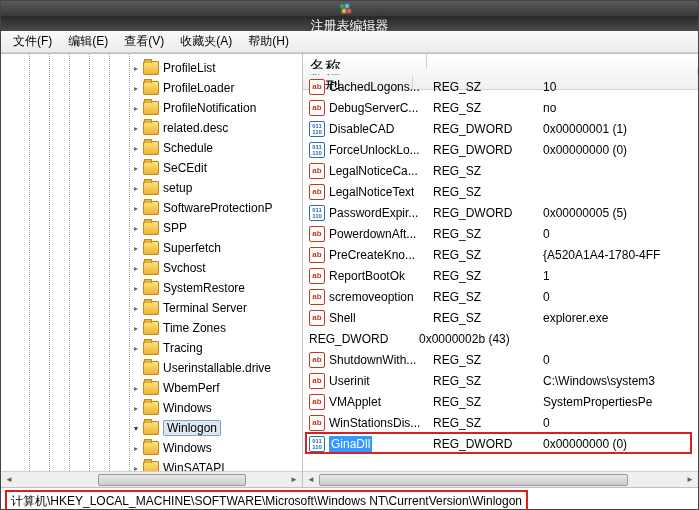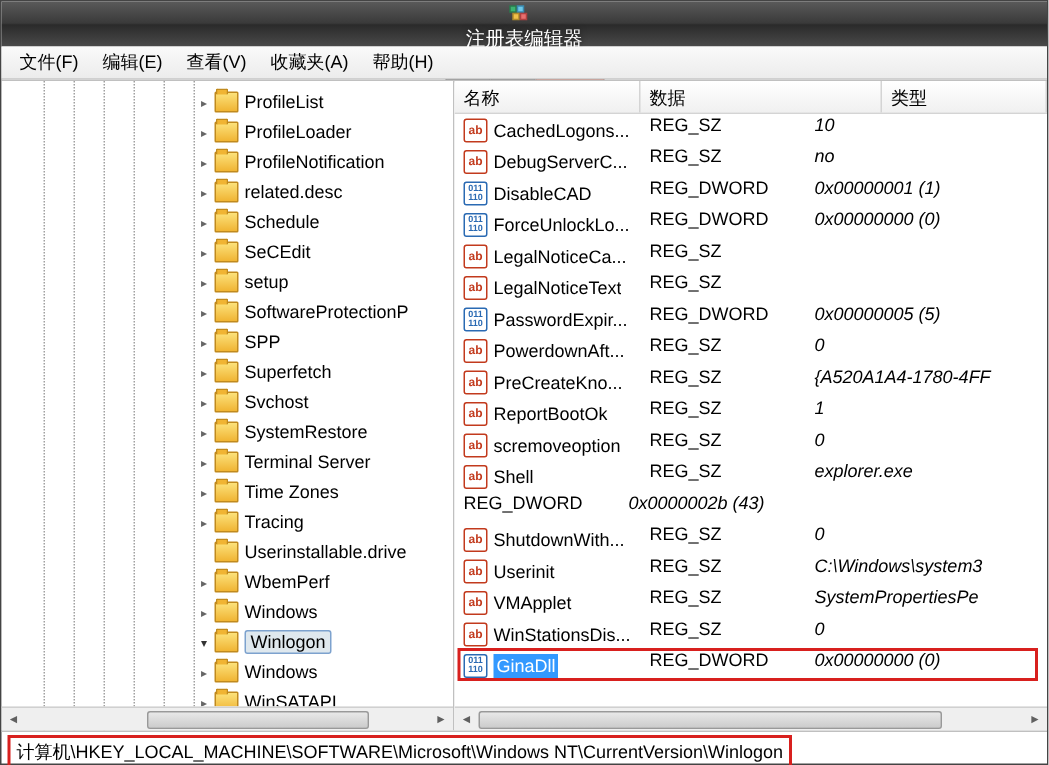--- a/index.html
+++ b/index.html
@@ -140,48 +140,49 @@
     }
     
     .list-pane {
       flex: 1;
       position: relative;
       overflow: hidden;
       background: #fff;
     }
     .list-header {
       display: flex;
-      height: 22px;
+      height: 36px;
       background: linear-gradient(to bottom, #fff, #f0f0f0);
       border-bottom: 1px solid #d4d4d4;
-      font-size: 12px;
+      font-size: 16px;
+      flex-direction: column;
     }
     .list-header .col {
       padding: 3px 6px;
       border-right: 1px solid #d4d4d4;
       overflow: hidden; white-space: nowrap;
     }
     .col-name { width: 124px; }
     .col-type { width: 110px; }
     .col-data { flex: 1; }
     
     .list-body {
       position: absolute; top: 22px; left: 0; right: 0; bottom: 16px;
       overflow: hidden;
     }
     .list-row {
-      display: flex; 
+      display: flex; align-items: center;
       height: 21px;
       font-size: 12px;
       position: relative;
     }
     .list-row .cell { padding: 0 6px; overflow: hidden; white-space: nowrap; text-overflow: ellipsis; }
     .list-row .cell-name { width: 124px; display: flex; align-items: center; gap: 4px; }
     .list-row .cell-type { width: 110px; }
-    .list-row .cell-data { flex: 1; font-style: italic; }
+    .list-row .cell-data { flex: 1; }
     .list-row.selected .cell-name .name-text {
       background: #3399ff;
       color: #fff;
       padding: 1px 2px;
     }
     .reg-icon {
       width: 16px; height: 16px;
       flex-shrink: 0;
       border: 1px solid;
       border-radius: 2px;

